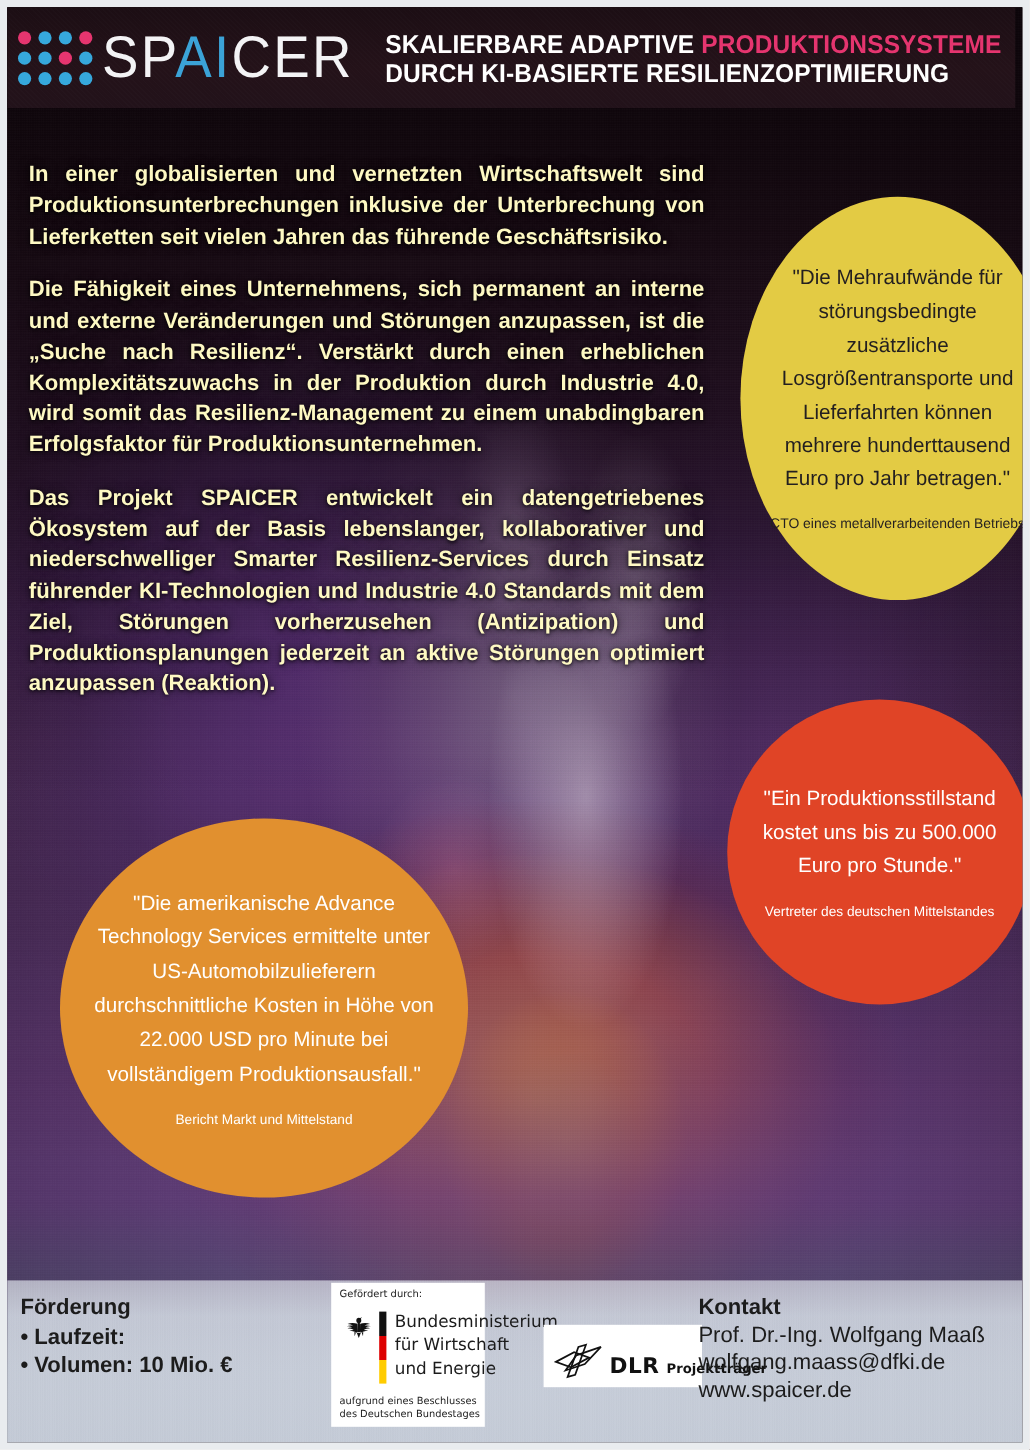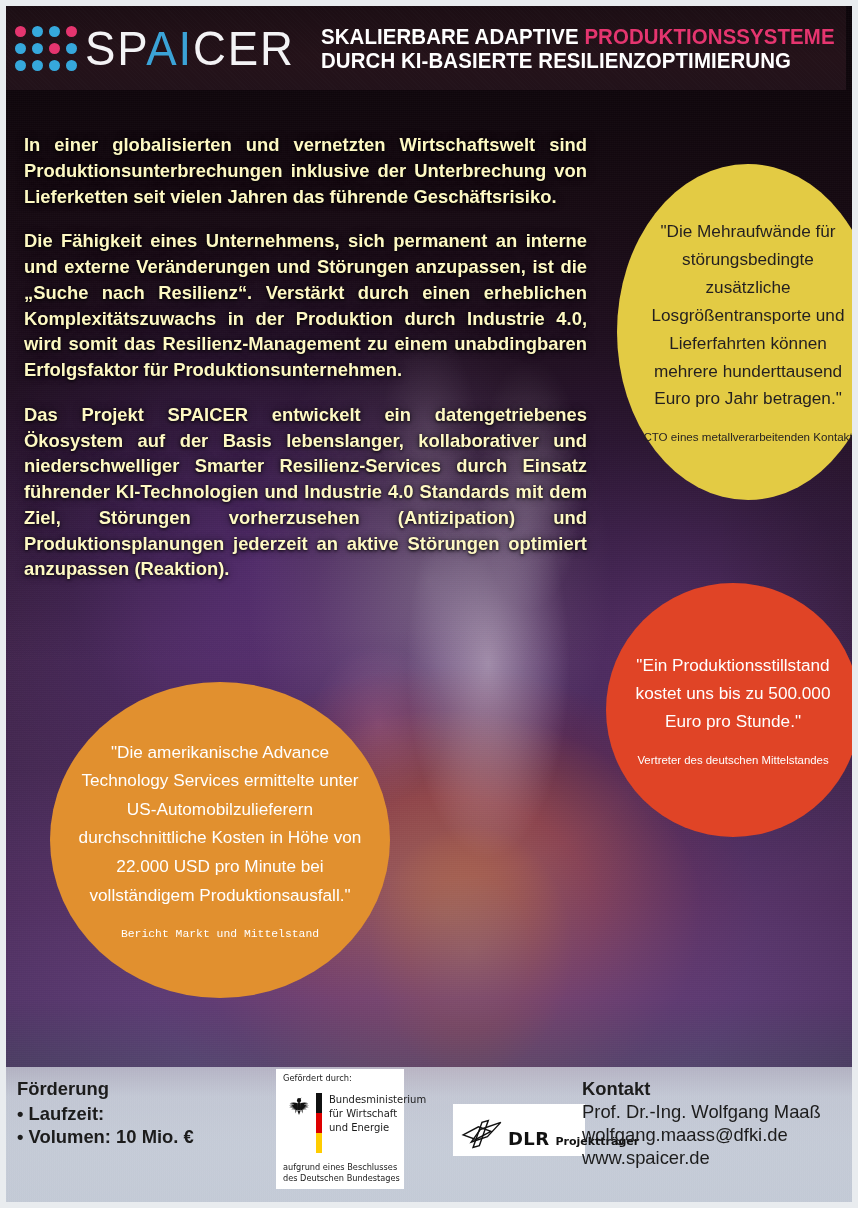--- a/index.html
+++ b/index.html
@@ -173,21 +173,21 @@
 
   #quote-orange{
     left:44px;top:676px;width:340px;height:316px;
     background:#e1902f;
     padding:0 18px;
   }
   #quote-orange .quote-text{
     color:#ffffff;font-size:17.2px;line-height:1.66;font-weight:400;
   }
   #quote-orange .quote-source{
-    color:#ffffff;font-size:11.4px;line-height:1.42;margin-top:17px;font-weight:400;font-family:Liberation Mono, monospace;
+    color:#ffffff;font-size:11.4px;line-height:1.42;margin-top:17px;font-weight:400;
   }
 
   
   #footer{
     position:absolute;left:0;bottom:0;width:846px;height:135px;
     background:linear-gradient(to bottom, rgba(218,222,231,.72) 0%, rgba(205,211,222,.92) 22%, rgba(198,205,217,.96) 100%);
   }
   #footer-grain{
     position:absolute;left:0;top:0;right:0;bottom:0;opacity:.25;pointer-events:none;
     background-image:repeating-linear-gradient(90deg, rgba(255,255,255,.06) 0 1px, rgba(0,0,0,.03) 1px 2px);
@@ -218,21 +218,21 @@
   }
   #bmwi-box .b-top{font-size:8.3px;line-height:1.2;}
   #bmwi-row{display:flex;align-items:flex-start;margin-top:9px;}
   #eagle{
     width:24px;height:24px;flex:none;margin-left:4px;margin-right:5px;
     position:relative;
   }
   #eagle svg{display:block;}
   #flagbar{width:6px;height:60px;flex:none;margin-right:7px;
     background:linear-gradient(to bottom,#111 0 33.3%,#d00 33.3% 66.6%,#fc0 66.6% 100%);}
-  #bmwi-name{font-size:10px;line-height:1.38;}
+  #bmwi-name{font-size:14px;line-height:1.38;}
   #bmwi-box .b-bottom{position:absolute;left:7px;bottom:6px;font-size:8.2px;line-height:1.28;}
 
   
   #dlr-box{
     position:absolute;left:447px;top:37px;width:132px;height:52px;
     background:#ffffff;
     display:flex;align-items:flex-end;justify-content:flex-start;
     box-sizing:border-box;padding:4px 4px 5px 7px;
   }
   #dlr-mark{width:44px;height:34px;flex:none;margin-right:4px;}
@@ -278,21 +278,21 @@
     </div>
 
     <div id="body-text">
       <p>In einer globalisierten und vernetzten Wirtschaftswelt sind Produktionsunterbrechungen inklusive der Unterbrechung von Lieferketten seit vielen Jahren das führende Geschäftsrisiko.</p>
       <p>Die Fähigkeit eines Unternehmens, sich permanent an interne und externe Veränderungen und Störungen anzupassen, ist die „Suche nach Resilienz“. Verstärkt durch einen erheblichen Komplexitätszuwachs in der Produktion durch Industrie 4.0, wird somit das Resilienz-Management zu einem unabdingbaren Erfolgsfaktor für Produktionsunternehmen.</p>
       <p>Das Projekt SPAICER entwickelt ein datengetriebenes Ökosystem auf der Basis lebenslanger, kollaborativer und niederschwelliger Smarter Resilienz-Services durch Einsatz führender KI-Technologien und Industrie 4.0 Standards mit dem Ziel, Störungen vorherzusehen (Antizipation) und Produktionsplanungen jederzeit an aktive Störungen optimiert anzupassen (Reaktion).</p>
     </div>
 
     <div class="quote-circle" id="quote-yellow">
       <p class="quote-text">"Die Mehraufwände für störungsbedingte zusätzliche Losgrößentransporte und Lieferfahrten können mehrere hunderttausend Euro pro Jahr betragen."</p>
-      <p class="quote-source">CTO eines metallverarbeitenden Kontakt</p>
+      <p class="quote-source">CTO eines metallverarbeitenden Betriebs</p>
     </div>
 
     <div class="quote-circle" id="quote-red">
       <p class="quote-text">"Ein Produktionsstillstand kostet uns bis zu 500.000 Euro pro Stunde."</p>
       <p class="quote-source">Vertreter des deutschen Mittelstandes</p>
     </div>
 
     <div class="quote-circle" id="quote-orange">
       <p class="quote-text">"Die amerikanische Advance Technology Services ermittelte unter US-Automobilzulieferern durchschnittliche Kosten in Höhe von 22.000 USD pro Minute bei vollständigem Produktionsausfall."</p>
       <p class="quote-source">Bericht Markt und Mittelstand</p>

